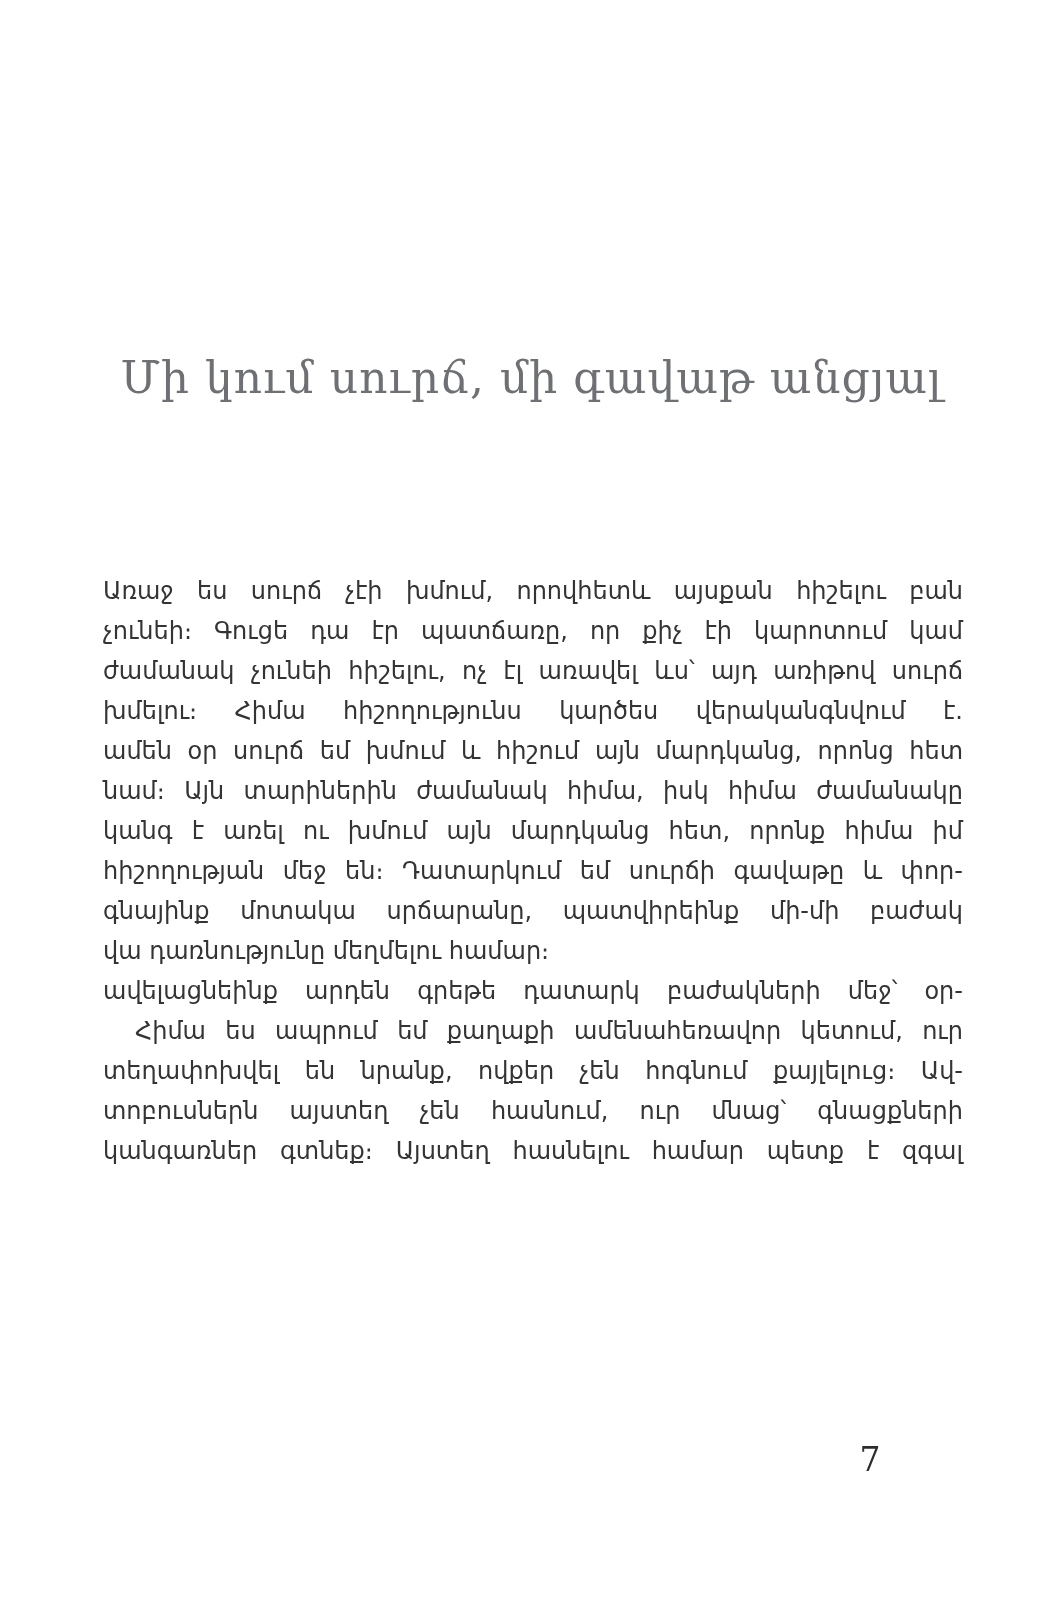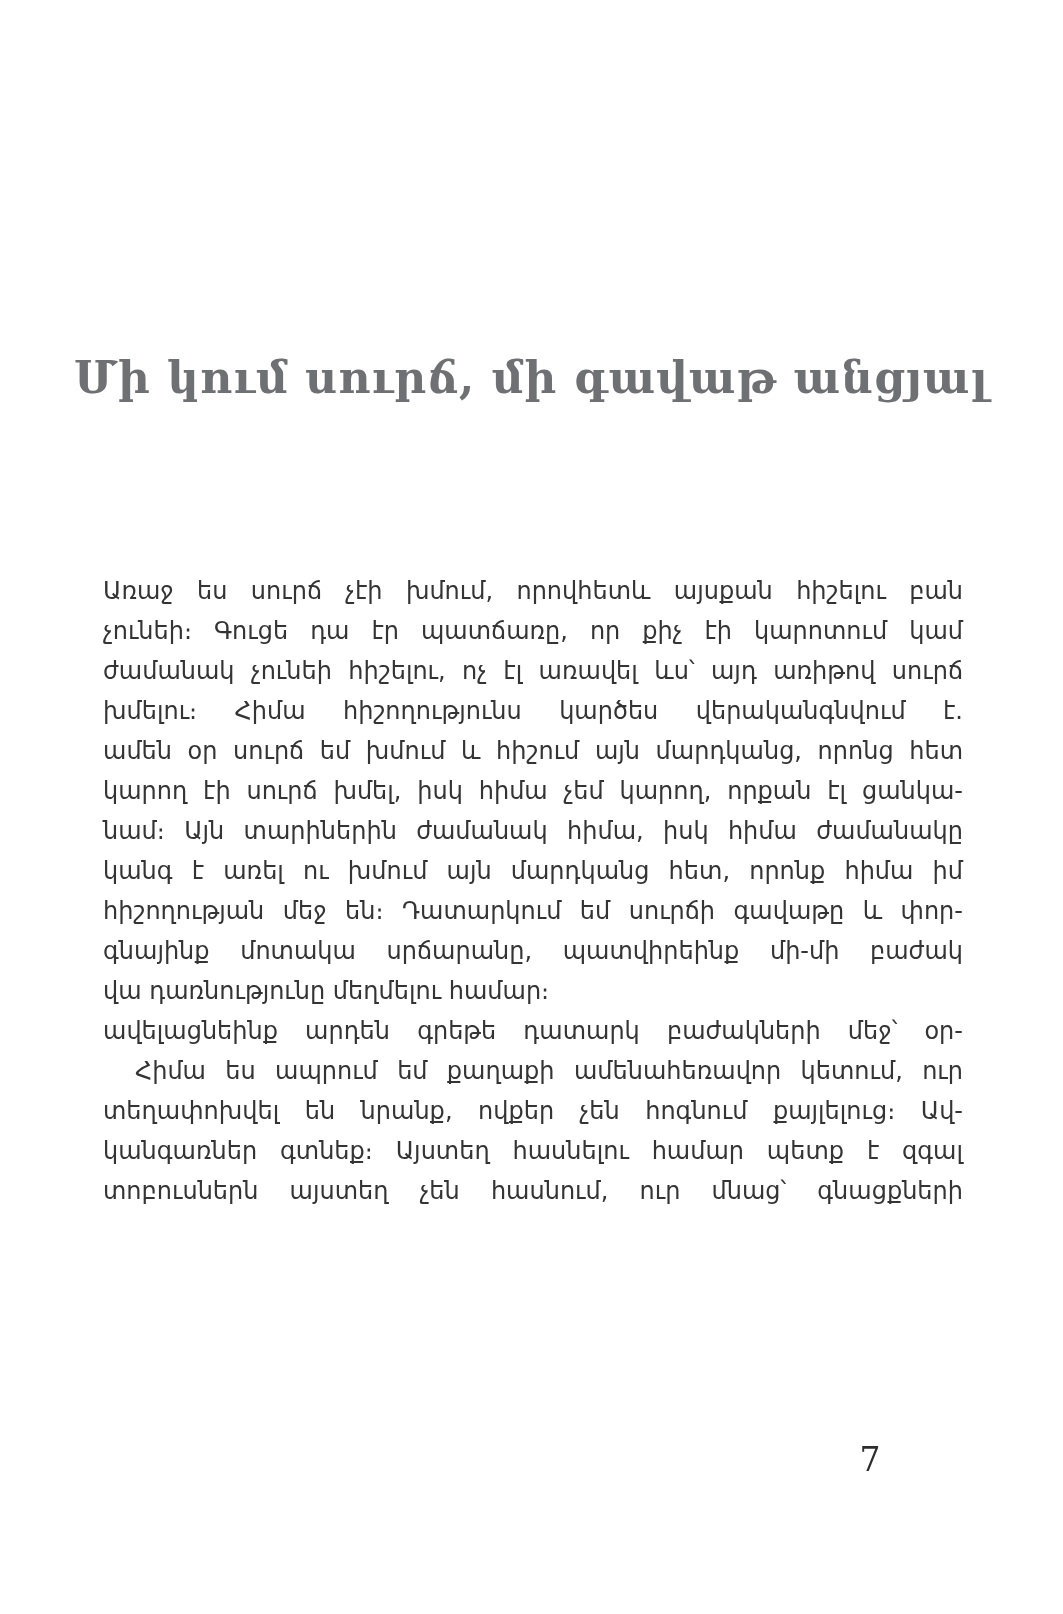--- a/index.html
+++ b/index.html
@@ -16,21 +16,21 @@
     font-family: "DejaVu Sans", sans-serif;
   }
   .chapter-title {
     position: absolute;
     top: 352px;
     left: 0;
     width: 100%;
     margin: 0;
     text-align: center;
     font-family: "DejaVu Serif", "DejaVu Sans", serif;
-    font-weight: bold;
+    font-weight: normal;
     font-size: 44px;
     letter-spacing: 1px;
     color: #6e7073;
   }
   .body-text {
     position: absolute;
     left: 103px;
     top: 571px;
     width: 860px;
     font-size: 24px;
@@ -68,33 +68,32 @@
   <h1 class="chapter-title">Մի կում սուրճ, մի գավաթ անցյալ</h1>
 
   <div class="body-text">
 
     <div>
       <div class="line">Առաջ ես սուրճ չէի խմում, որովհետև այսքան հիշելու բան</div>
       <div class="line">չունեի։ Գուցե դա էր պատճառը, որ քիչ էի կարոտում կամ</div>
       <div class="line">ժամանակ չունեի հիշելու, ոչ էլ առավել ևս՝ այդ առիթով սուրճ</div>
       <div class="line">խմելու։ Հիմա հիշողությունս կարծես վերականգնվում է.</div>
       <div class="line">ամեն օր սուրճ եմ խմում և հիշում այն մարդկանց, որոնց հետ</div>
-      <div class="line">կարող էի սուրճ խմել, իսկ հիմա չեմ կարող, որքան էլ ցանկա-</div>
       <div class="line">նամ։ Այն տարիներին ժամանակ հիմա, իսկ հիմա ժամանակը</div>
       <div class="line">կանգ է առել ու խմում այն մարդկանց հետ, որոնք հիմա իմ</div>
       <div class="line">հիշողության մեջ են։ Դատարկում եմ սուրճի գավաթը և փոր-</div>
       <div class="line">գնայինք մոտակա սրճարանը, պատվիրեինք մի-մի բաժակ</div>
       <div class="line para-end">վա դառնությունը մեղմելու համար։</div>
       <div class="line">ավելացնեինք արդեն գրեթե դատարկ բաժակների մեջ՝ օր-</div>
     </div>
 
     <div>
       <div class="line indent">Հիմա ես ապրում եմ քաղաքի ամենահեռավոր կետում, ուր</div>
       <div class="line">տեղափոխվել են նրանք, ովքեր չեն հոգնում քայլելուց։ Ավ-</div>
+      <div class="line">տոբուսներն այստեղ չեն հասնում, ուր մնաց՝ գնացքների</div>
       <div class="line">կանգառներ գտնեք։ Այստեղ հասնելու համար պետք է զգալ</div>
-      <div class="line">տոբուսներն այստեղ չեն հասնում, ուր մնաց՝ գնացքների</div>
     </div>
 
   </div>
 
   <div class="page-number">7</div>
 
 </div>
 
 </body></html>

